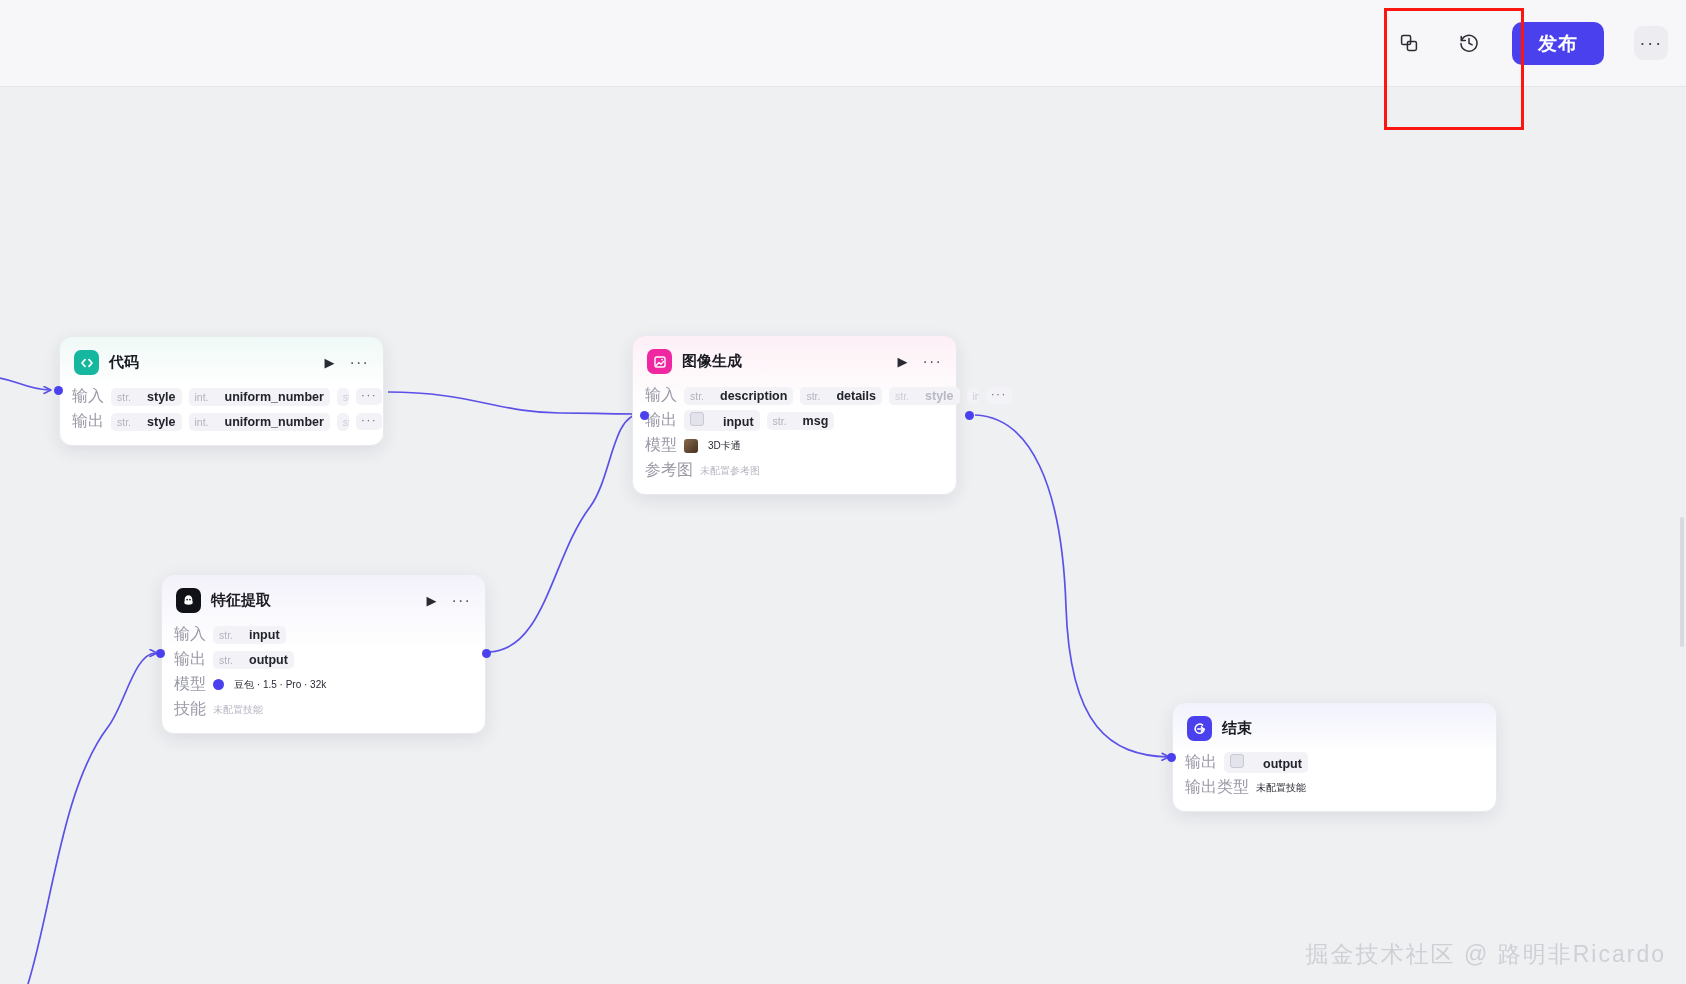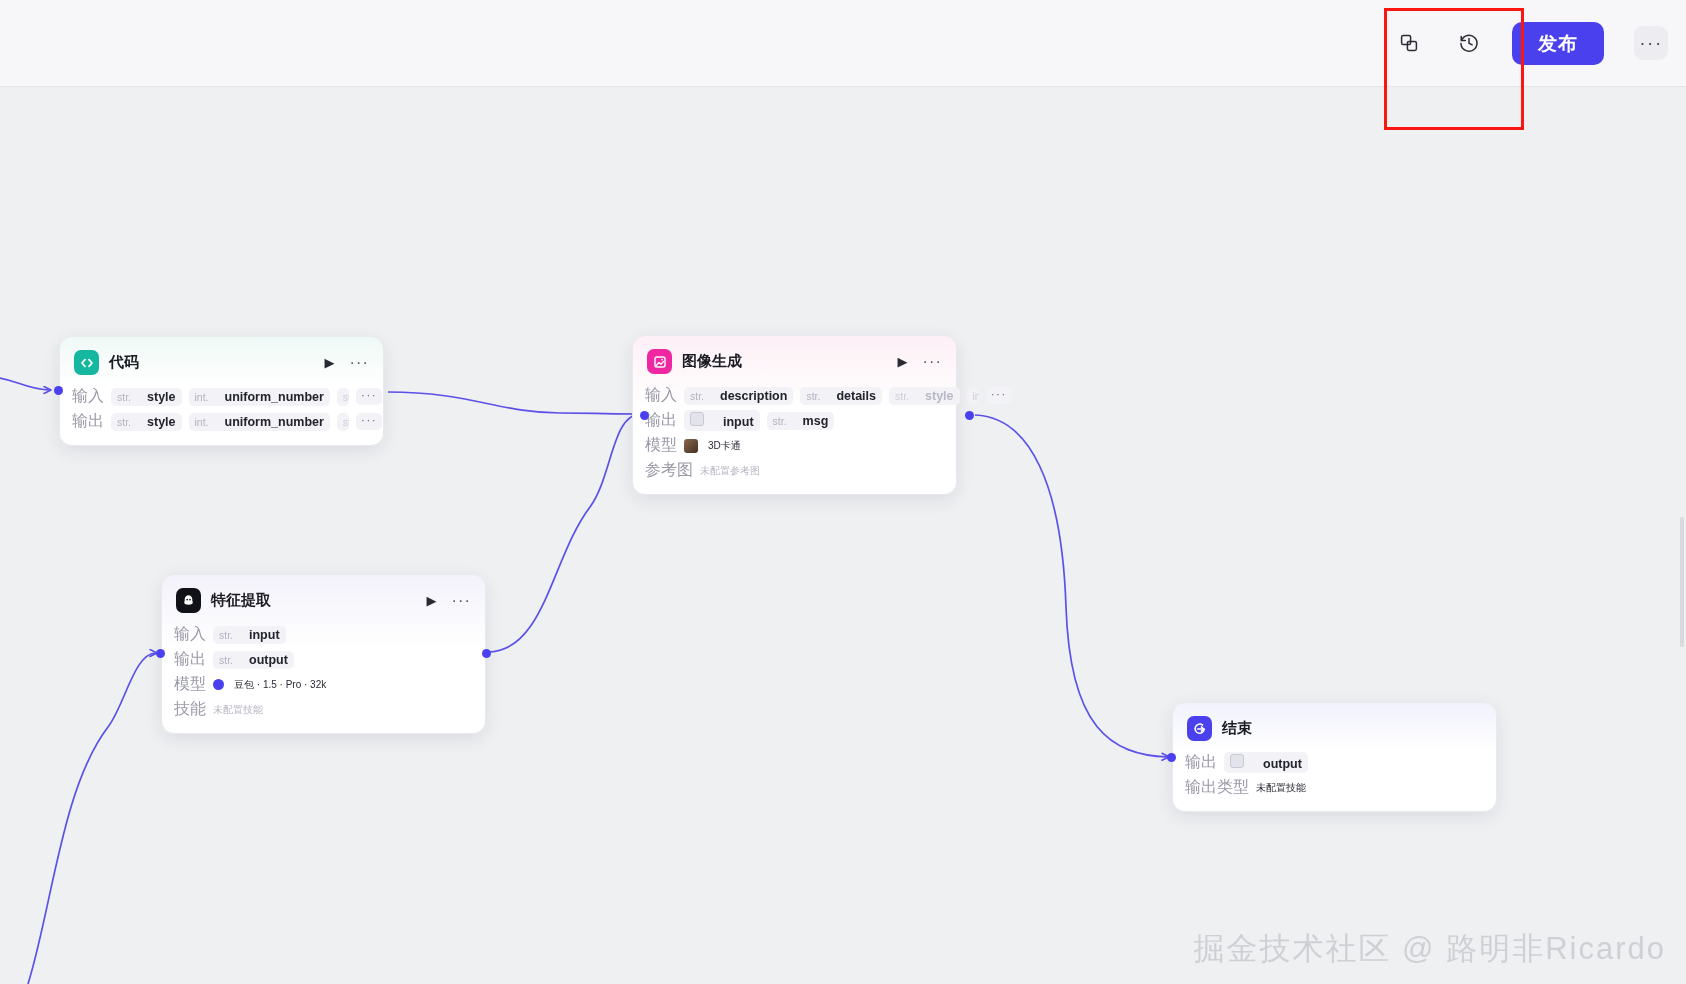--- a/index.html
+++ b/index.html
@@ -180,21 +180,21 @@
     position: absolute;
     width: 9px; height: 9px;
     border-radius: 50%;
     background: #4a40ee;
     z-index: 20;
   }
 
   .watermark {
     position: absolute;
     right: 20px; bottom: 14px;
-    font-size: 31px;
+    font-size: 23px;
     color: #cfd0d6;
     letter-spacing: 2px;
     z-index: 5;
     white-space: nowrap;
   }
   .scroll-hint {
     position: absolute;
     right: 2px; top: 430px;
     width: 4px; height: 130px;
     border-radius: 2px;

